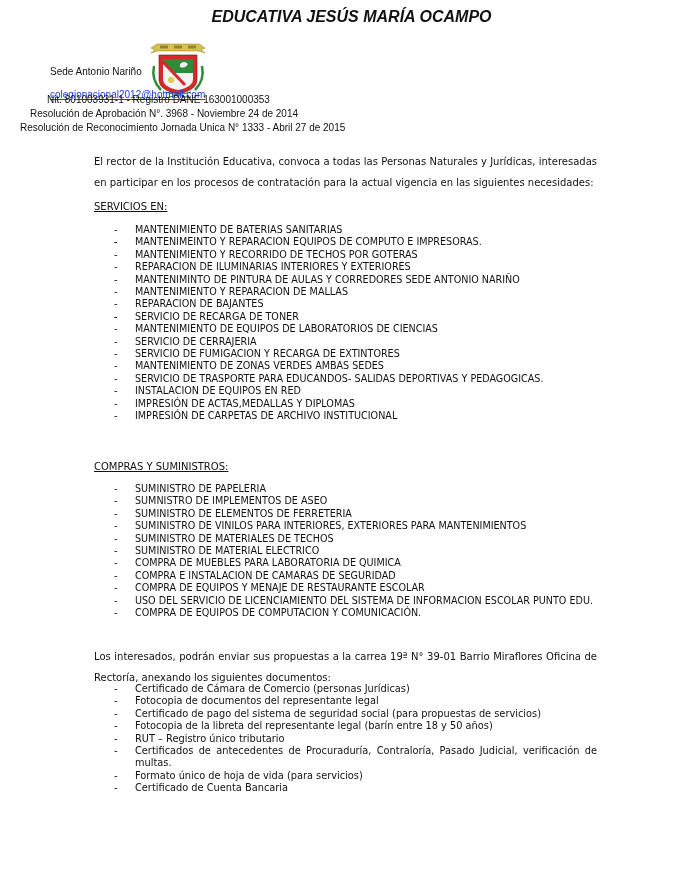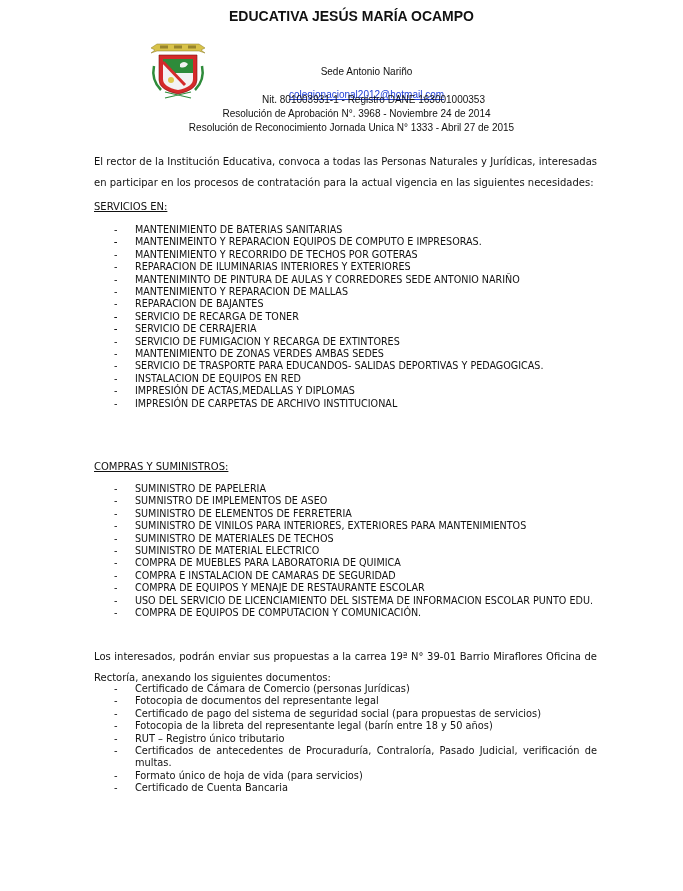--- a/index.html
+++ b/index.html
@@ -29,28 +29,29 @@
       width: 62px;
       height: 62px;
     }
     .header-title {
       position: absolute;
       left: 0; width: 683px;
       top: 8px;
       text-align: center;
       font-family: "Liberation Sans", sans-serif;
       font-weight: bold;
-      font-size: 14px;
+      font-size: 16px;
       color: #111;
       padding-left: 20px;
+      font-style: italic;
     }
     .header-line {
       position: absolute;
       left: 0; width: 683px;
-      text-align: center;
+      text-align: left;
       font-family: "Liberation Sans", sans-serif;
       font-size: 10px;
       color: #111;
       padding-left: 20px;
     }
     .header-sede { top: 66px; padding-left: 50px; }
     .header-email {
       top: 80px;
       color: #1f3fd6;
       text-decoration: underline;
@@ -148,21 +149,21 @@
     <li><span class="dash">-</span><span>MANTENIMIENTO DE BATERIAS SANITARIAS</span></li>
     <li><span class="dash">-</span></li>
     <li><span class="dash">-</span><span>MANTENIMEINTO Y REPARACION EQUIPOS DE COMPUTO E IMPRESORAS.</span></li>
     <li><span class="dash">-</span><span>MANTENIMIENTO Y RECORRIDO DE TECHOS POR GOTERAS</span></li>
     <li><span class="dash">-</span><span>REPARACION DE ILUMINARIAS INTERIORES Y EXTERIORES</span></li>
     <li><span class="dash">-</span><span>MANTENIMINTO DE PINTURA DE AULAS Y CORREDORES SEDE ANTONIO NARIÑO</span></li>
     <li><span class="dash">-</span><span>MANTENIMIENTO Y REPARACION DE MALLAS</span></li>
     <li><span class="dash">-</span><span>REPARACION DE BAJANTES</span></li>
     <li><span class="dash">-</span></li>
     <li><span class="dash">-</span><span>SERVICIO DE RECARGA DE TONER</span></li>
-    <li><span class="dash">-</span></li>
+    <li><span class="dash">-</span><span>MANTENIMIENTO DE EQUIPOS DE LABORATORIOS DE CIENCIAS</span></li>
     <li><span class="dash">-</span><span>SERVICIO DE CERRAJERIA</span></li>
     <li><span class="dash">-</span><span>SERVICIO DE FUMIGACION Y RECARGA DE EXTINTORES</span></li>
     <li><span class="dash">-</span><span>MANTENIMIENTO DE ZONAS VERDES AMBAS SEDES</span></li>
     <li><span class="dash">-</span><span>SERVICIO DE TRASPORTE PARA EDUCANDOS- SALIDAS DEPORTIVAS Y PEDAGOGICAS.</span></li>
     <li><span class="dash">-</span><span>INSTALACION DE EQUIPOS EN RED</span></li>
     <li><span class="dash">-</span><span>IMPRESIÓN DE ACTAS,MEDALLAS Y DIPLOMAS</span></li>
     <li><span class="dash">-</span><span>IMPRESIÓN DE CARPETAS DE ARCHIVO INSTITUCIONAL</span></li>
   </ul>
 
   <div class="section-heading h-compras">COMPRAS Y SUMINISTROS:</div>

